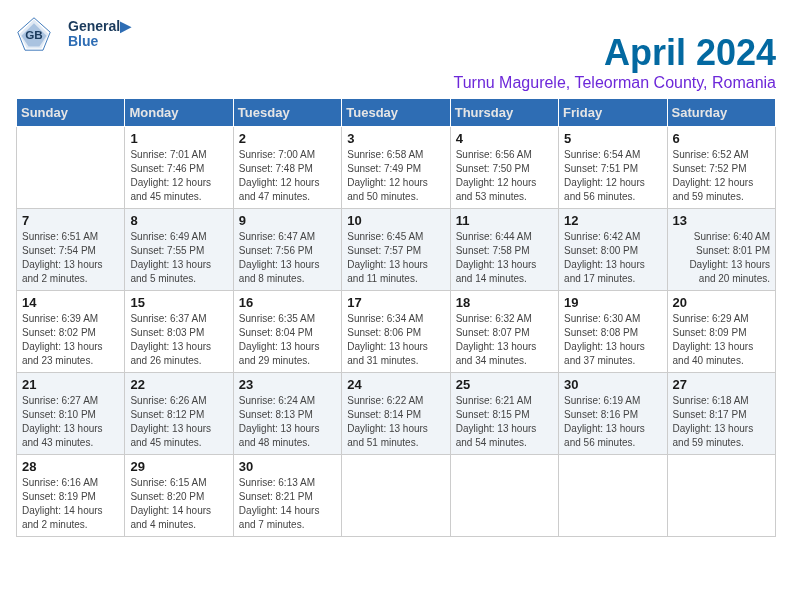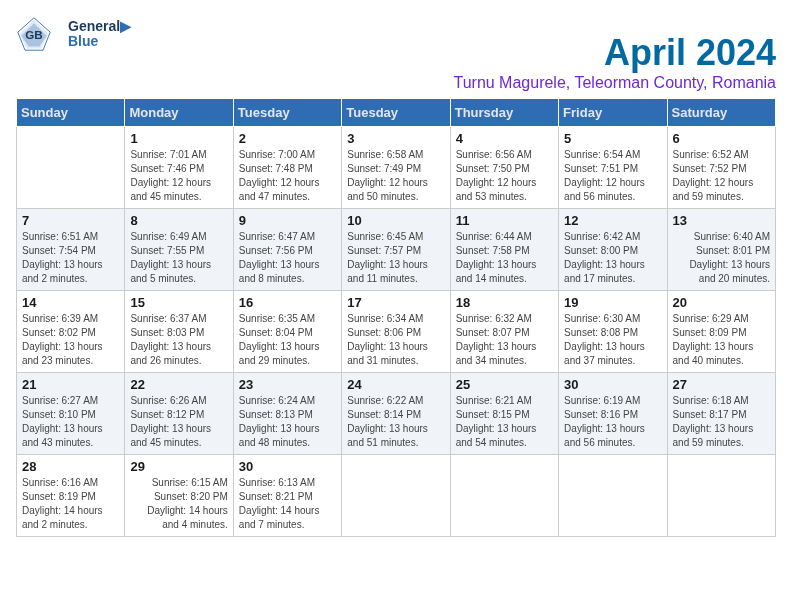--- a/index.html
+++ b/index.html
@@ -314,21 +314,21 @@
       <tr>
         <td>
           <div class="day-number">28</div>
           <div class="day-info" style="white-space: pre-line;">Sunrise: 6:16 AM
 Sunset: 8:19 PM
 Daylight: 14 hours
 and 2 minutes.</div>
         </td>
         <td>
           <div class="day-number">29</div>
-          <div class="day-info" style="white-space: pre-line; text-align: right;">Sunrise: 6:15 AM
+          <div class="day-info" style="white-space: pre-line;">Sunrise: 6:15 AM
 Sunset: 8:20 PM
 Daylight: 14 hours
 and 4 minutes.</div>
         </td>
         <td>
           <div class="day-number">30</div>
           <div class="day-info" style="white-space: pre-line;">Sunrise: 6:13 AM
 Sunset: 8:21 PM
 Daylight: 14 hours
 and 7 minutes.</div>

